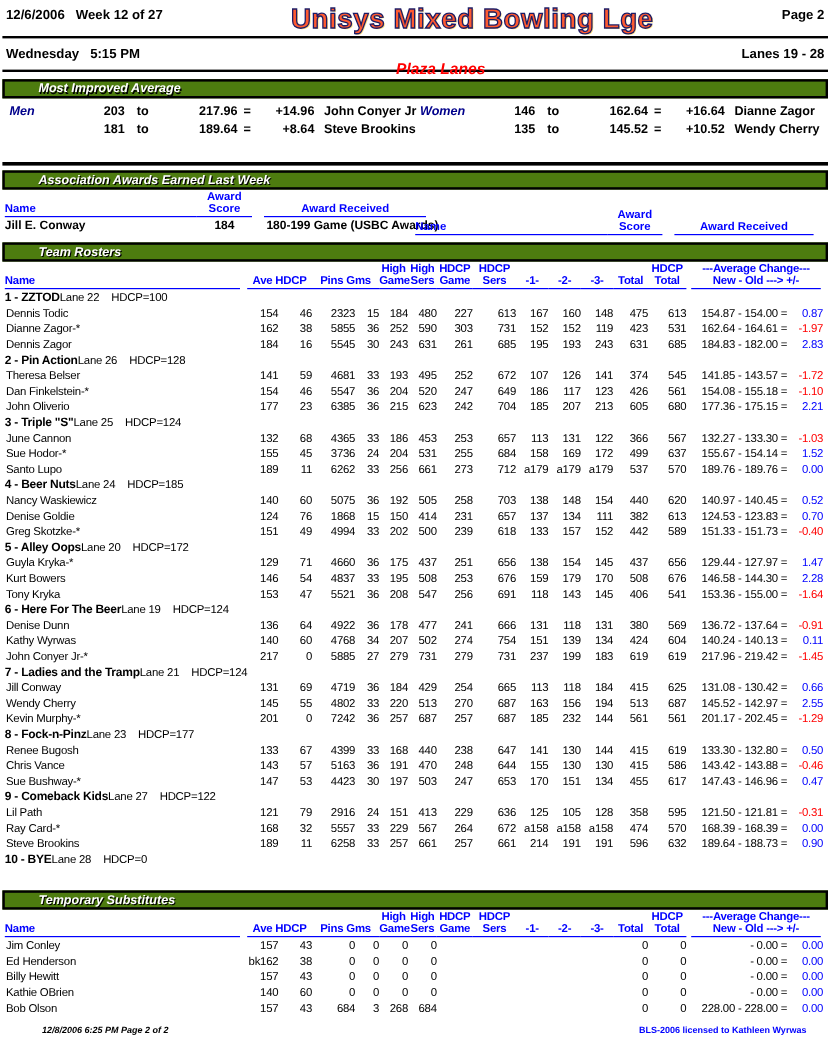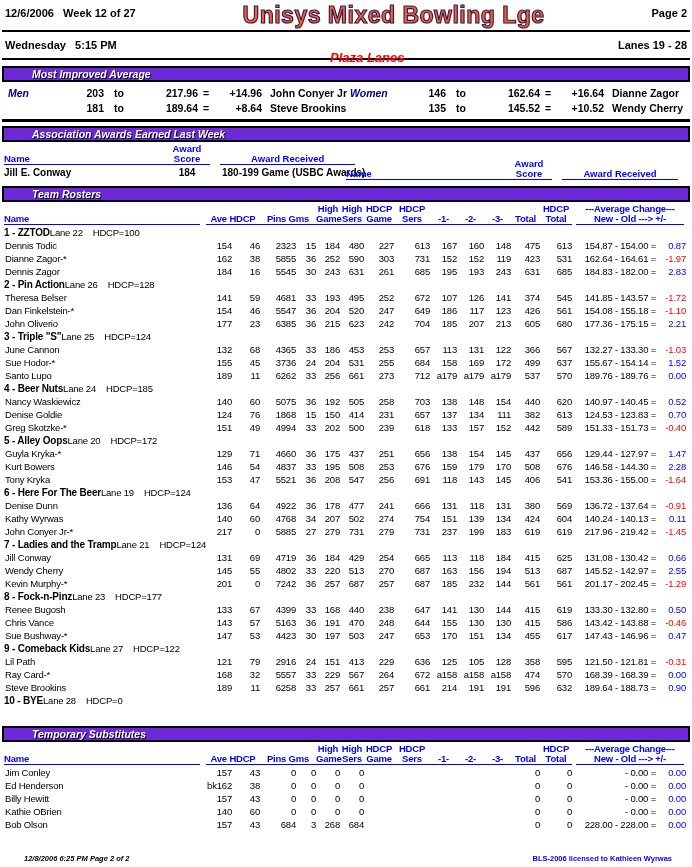--- a/index.html
+++ b/index.html
@@ -12,26 +12,26 @@
   .hdr-title{font-size:23px;font-weight:bold;letter-spacing:.5px;line-height:24px;
              color:#ff5a30;-webkit-text-stroke:1.1px #1c1c66;
              text-shadow:1px 1px 0 #ffe080;}
   .rule{background:#000;height:2px;margin:0 2px;}
   .rule3{background:#000;height:3px;margin:0 2px;}
   .hdr-row2{display:flex;align-items:center;justify-content:space-between;
             padding:2px 5px;height:22px;gap:12px;}
   .hdr-day,.hdr-lanes{font-size:11px;font-weight:bold;white-space:nowrap;}
   .hdr-venue{font-size:13px;font-weight:bold;font-style:italic;color:#f00;margin-top:24px;}
   
-  .bar{background:#6d28d9;border:2px solid #000;height:12px;margin:0 2px;
+  .bar{background:#4d7c0f;border:2px solid #000;height:12px;margin:0 2px;
        display:flex;align-items:center;}
   .bar span{color:#fff;font-weight:bold;font-style:italic;font-size:10.5px;
             padding-left:28px;text-shadow:1px 1px 0 #000;white-space:nowrap;}
   
-  .mi-body{display:flex;padding:3px 4px 4px 4px;font-size:10.5px;font-weight:bold;}
+  .mi-body{display:flex;padding:3px 4px 20px 4px;font-size:10.5px;font-weight:bold;}
   .mi-half{width:50%;display:grid;grid-template-columns:58px 42px 30px 64px 16px 48px 1fr;
            grid-auto-rows:15px;align-items:center;}
   .mi-label{color:#00008b;font-style:italic;padding-left:4px;}
   .mi-old,.mi-new,.mi-delta{text-align:right;}
   .mi-to,.mi-eq{text-align:center;}
   .mi-name{padding-left:8px;white-space:nowrap;}
   
   .aw-body{display:flex;padding:2px 4px 6px 4px;font-size:9.5px;}
   .aw-half{width:50%;display:grid;grid-template-columns:160px 46px 1fr;}
   .aw-h{color:#00f;font-weight:bold;line-height:10px;}
@@ -59,21 +59,21 @@
   .team-head .tn{padding-left:0;}
   .team-head .th2{padding-left:10px;}
   .r-row{display:grid;line-height:13px;height:13px;
          grid-template-columns:202px 26px 28px 36px 20px 24px 24px 30px 36px 27px 27px 27px 29px 32px 1fr;}
   .r-row .c{text-align:right;white-space:nowrap;}
   .r-row .c-name{text-align:left;padding-left:1px;}
   .r-row .c-chg{display:flex;justify-content:flex-end;padding-right:2px;}
   .r-row .c-chg .cv{width:30px;text-align:right;}
   .gap6{height:6px;} .gap4{height:4px;} .gap20{height:19px;}
   
-  .footer{position:absolute;left:4px;right:0;bottom:4px;display:flex;
+  .footer{position:absolute;left:15px;right:0;bottom:4px;display:flex;
           justify-content:space-between;padding:0 20px;font-size:7.5px;}
   .f-left{font-weight:bold;font-style:italic;}
   .f-right{color:#00f;font-weight:bold;}
 </style>
 </head>
 <body>
 
 <div class="page">
 
   <div class="hdr-row1">

